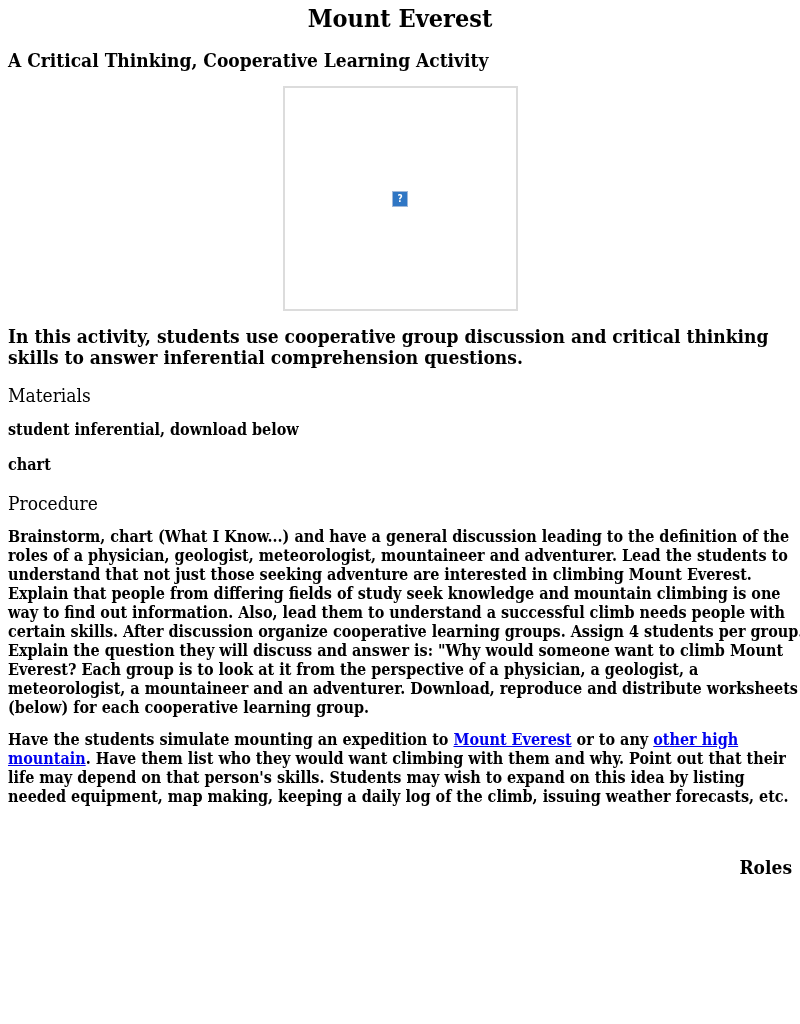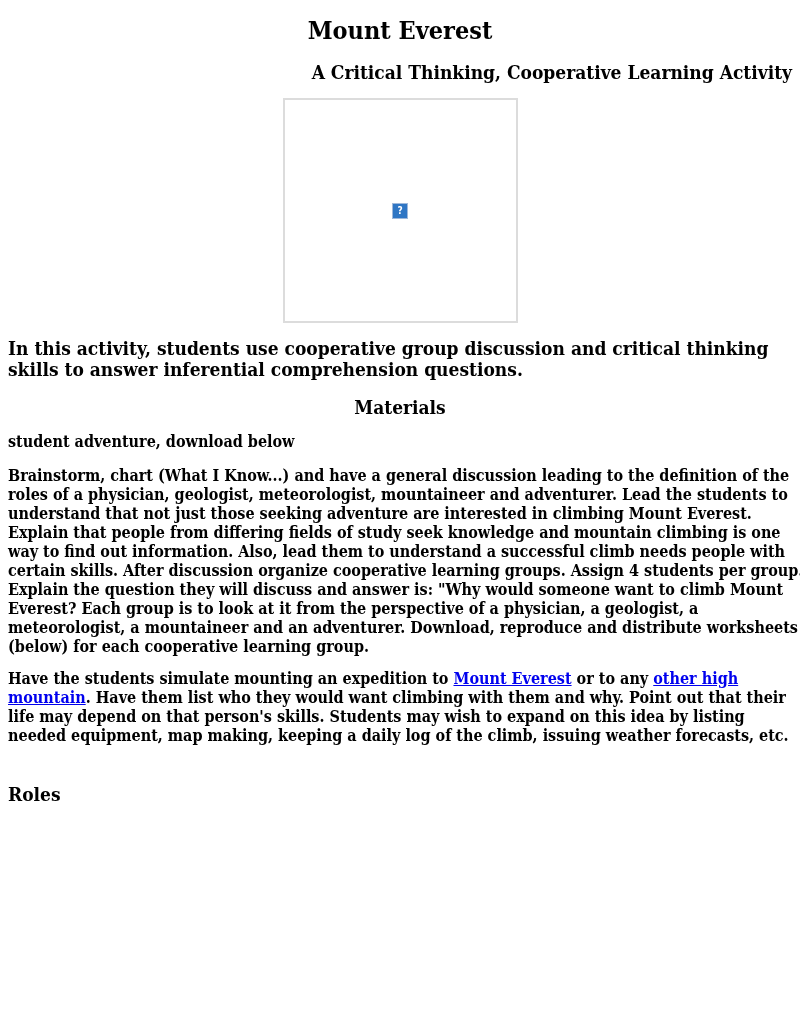--- a/index.html
+++ b/index.html
@@ -3,61 +3,63 @@
   <meta charset="utf-8">
   <style>
     html, body { margin: 0; padding: 0; background: #ffffff; }
     body {
       width: 800px; height: 1024px; overflow: hidden;
       font-family: "DejaVu Serif", serif;
       font-weight: bold;
       color: #000;
       font-stretch: condensed;
     }
-    .page { padding: 16px 8px; position: relative; }
+    .page { padding: 4px 8px; position: relative; }
     h1 {
       font-size: 25px; text-align: center; margin: 0; padding-top: 1px;
       line-height: 28px; height: 30px;
     }
     h2.subtitle {
-      font-size: 19px; text-align: right; margin: 13px 0 0 0; line-height: 24px;
+      font-size: 19px; text-align: left; margin: 13px 0 0 0; line-height: 24px;
     }
     .img-wrap { display: flex; justify-content: center; margin-top: 14px; }
     .img-box {
       width: 231px; height: 221px; border: 2px solid #dcdcdc;
       display: flex; align-items: center; justify-content: center; box-sizing: content-box;
     }
     .broken-icon {
       width: 14px; height: 14px; background: #2f76c4; border: 1px solid #9fb8da;
       color: #fff; font-family: "DejaVu Sans", sans-serif; font-size: 10px; line-height: 14px;
       text-align: center; font-weight: bold;
     }
     .intro { font-size: 19px; line-height: 21px; margin: 15px 0 8px 0; }
-    h3 { font-size: 19px; margin: 16px 0 0 0; line-height: 22px; font-weight: bold; text-align: center; }
+    h3 { font-size: 19px; margin: 16px 0 0 0; line-height: 22px; font-weight: normal; }
     .item { font-size: 16px; margin: 13px 0 0 0; line-height: 22px; }
     .para { font-size: 16px; line-height: 19px; margin: 13px 0 0 0; white-space: normal; width: 800px; }
     a { color: #0000ee; text-decoration: underline; }
-    .roles { text-align: left; font-size: 19px; margin-top: 38px; line-height: 22px; }
+    .roles { text-align: right; font-size: 19px; margin-top: 50px; line-height: 22px; }
   </style>
 </head>
 <body>
 
 <div class="page">
   <h1>Mount Everest</h1>
   <h2 class="subtitle">A Critical Thinking, Cooperative Learning Activity</h2>
 
   <div class="img-wrap">
     <div class="img-box">
       <div class="broken-icon">?</div>
     </div>
   </div>
 
   <p class="intro">In this activity, students use cooperative group discussion and critical thinking skills to answer inferential comprehension questions.</p>
 
   <h3>Materials</h3>
-  <p class="item">student adventure, download below</p>
+  <p class="item">student inferential, download below</p>
+  <p class="item">chart</p>
 
+  <h3>Procedure</h3>
   <p class="para">Brainstorm, chart (What I Know...) and have a general discussion leading to the definition of the roles of a physician, geologist, meteorologist, mountaineer and adventurer. Lead the students to understand that not just those seeking adventure are interested in climbing Mount Everest. Explain that people from differing fields of study seek knowledge and mountain climbing is one way to find out information. Also, lead them to understand a successful climb needs people with certain skills. After discussion organize cooperative learning groups. Assign 4 students per group. Explain the question they will discuss and answer is: "Why would someone want to climb Mount Everest? Each group is to look at it from the perspective of a physician, a geologist, a meteorologist, a mountaineer and an adventurer. Download, reproduce and distribute worksheets (below) for each cooperative learning group.</p>
 
   <p class="para" style="width:784px;"><span>Have the students simulate mounting an expedition to </span><a href="#">Mount Everest</a><span> or to any </span><a href="#">other high mountain</a><span>. Have them list who they would want climbing with them and why. Point out that their life may depend on that person's skills. Students may wish to expand on this idea by listing needed equipment, map making, keeping a daily log of the climb, issuing weather forecasts, etc.</span></p>
 
   <div class="roles">Roles</div>
 </div>
 
 </body></html>

